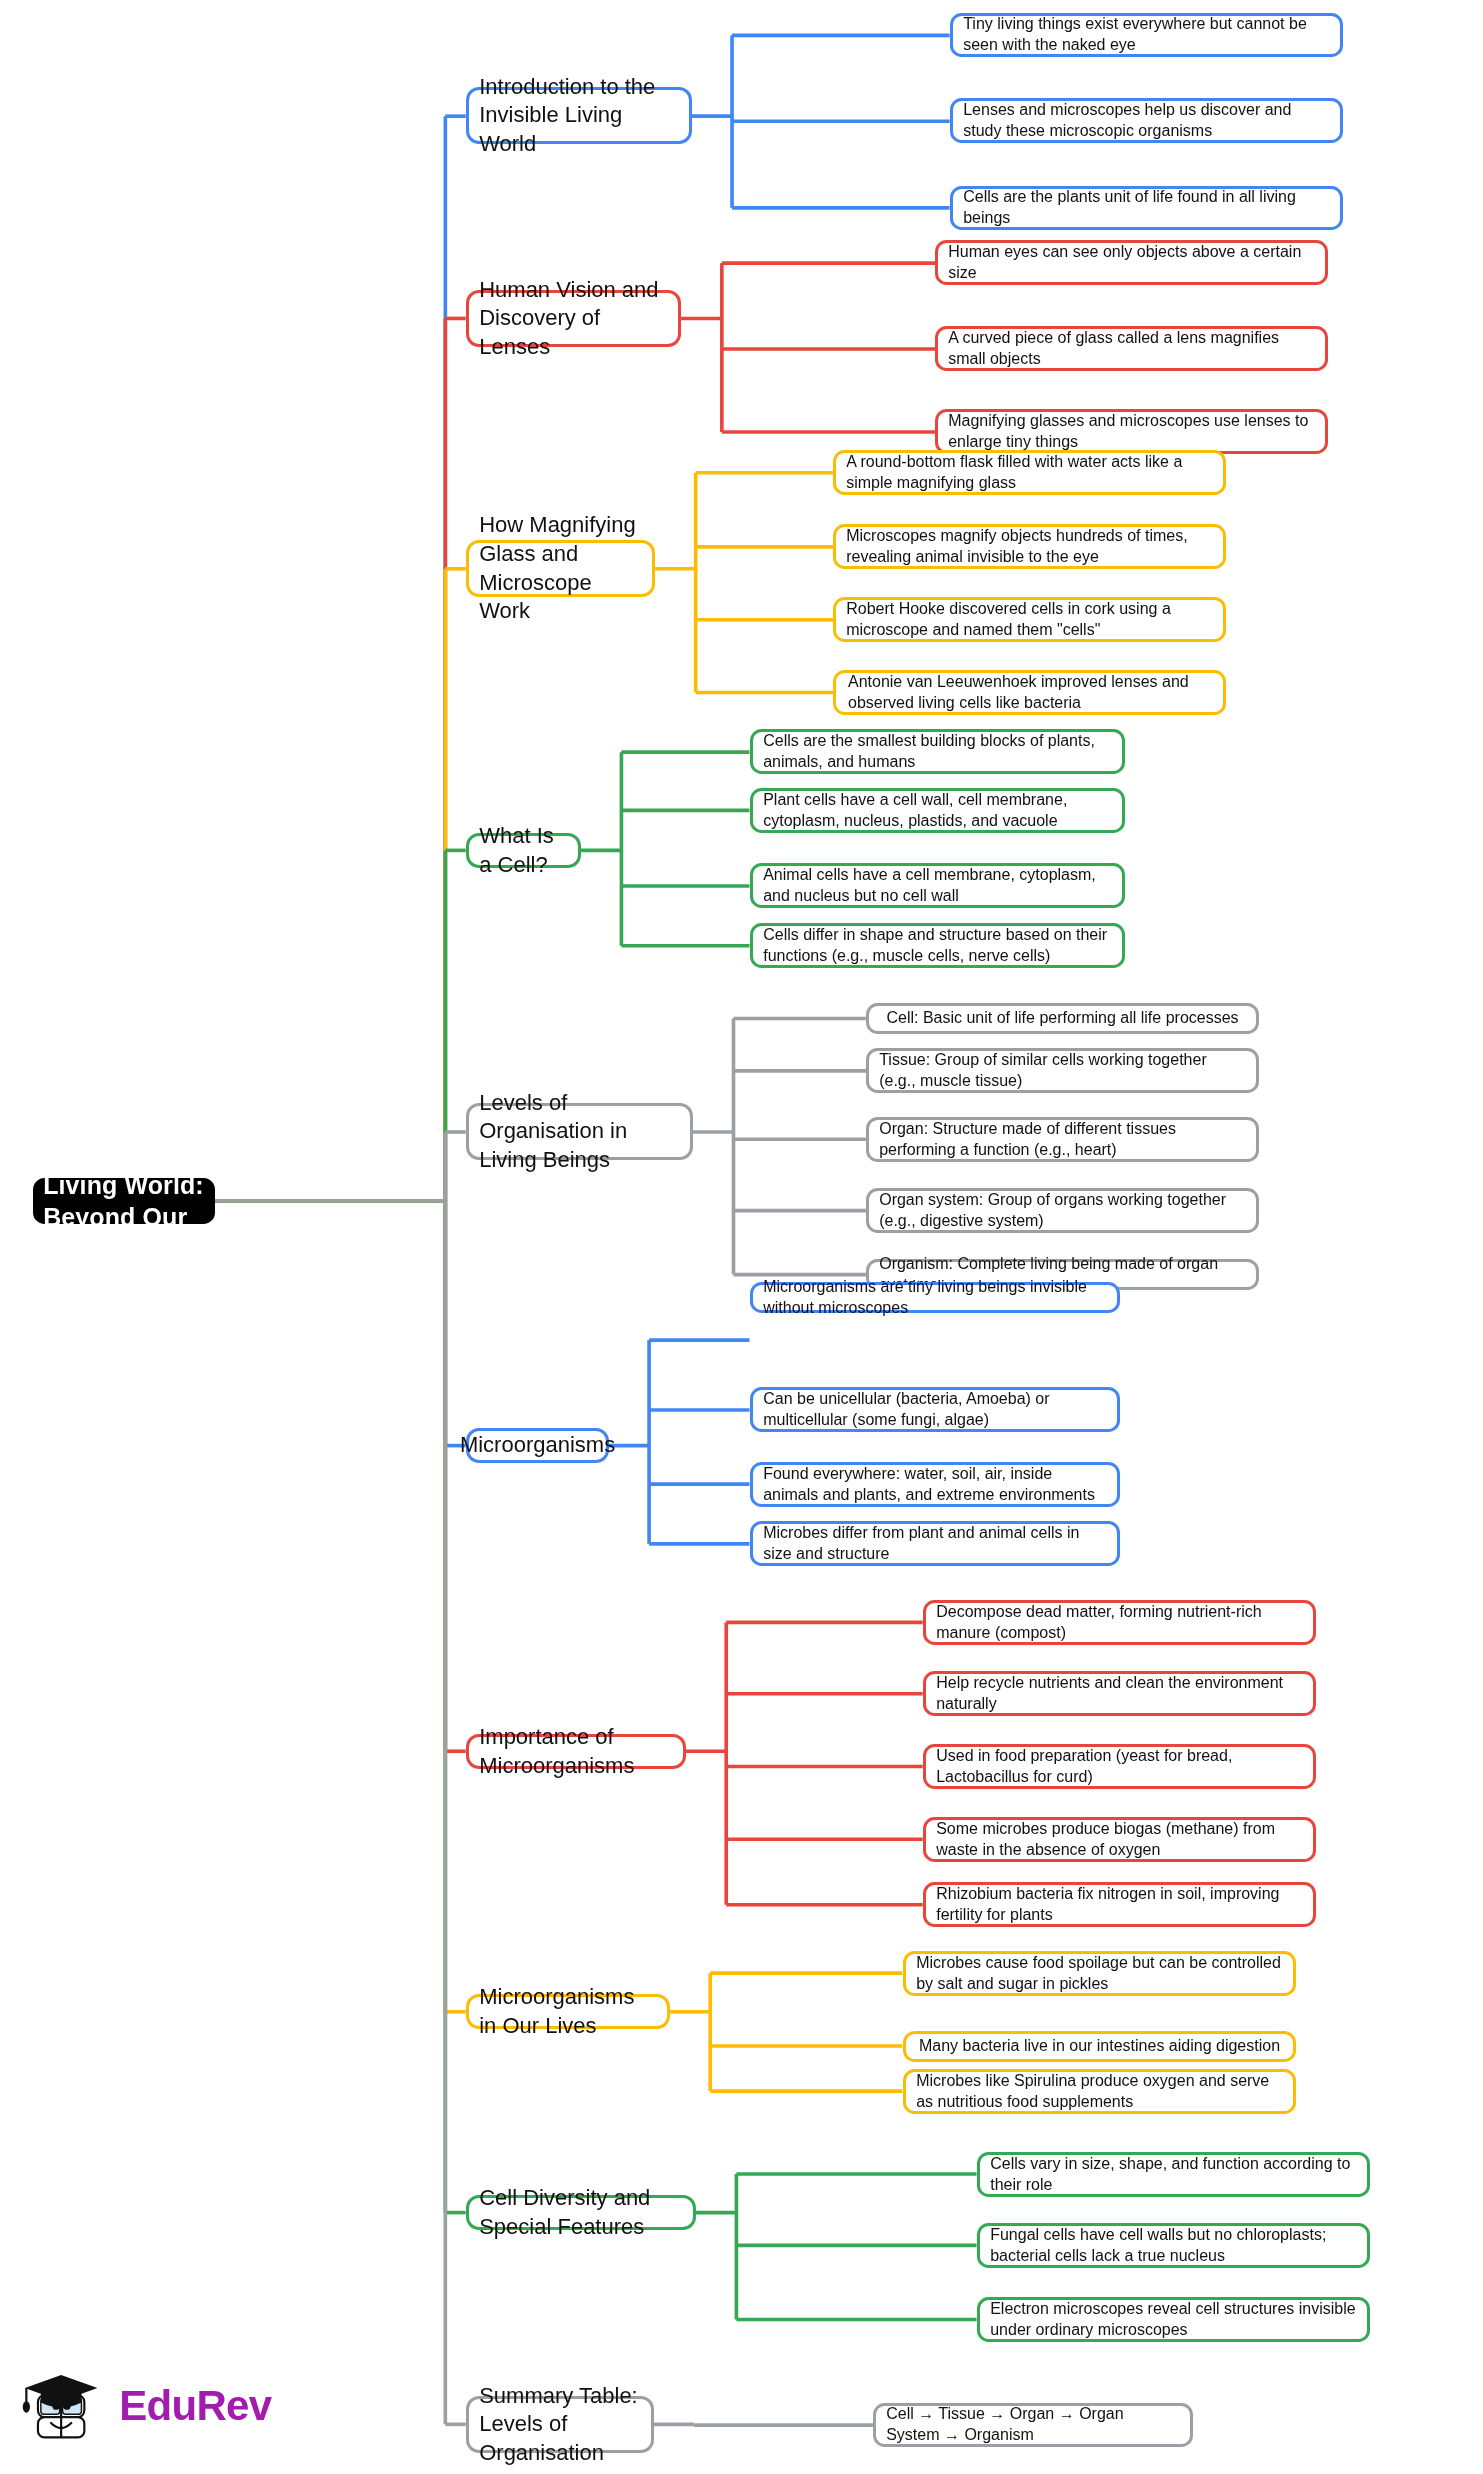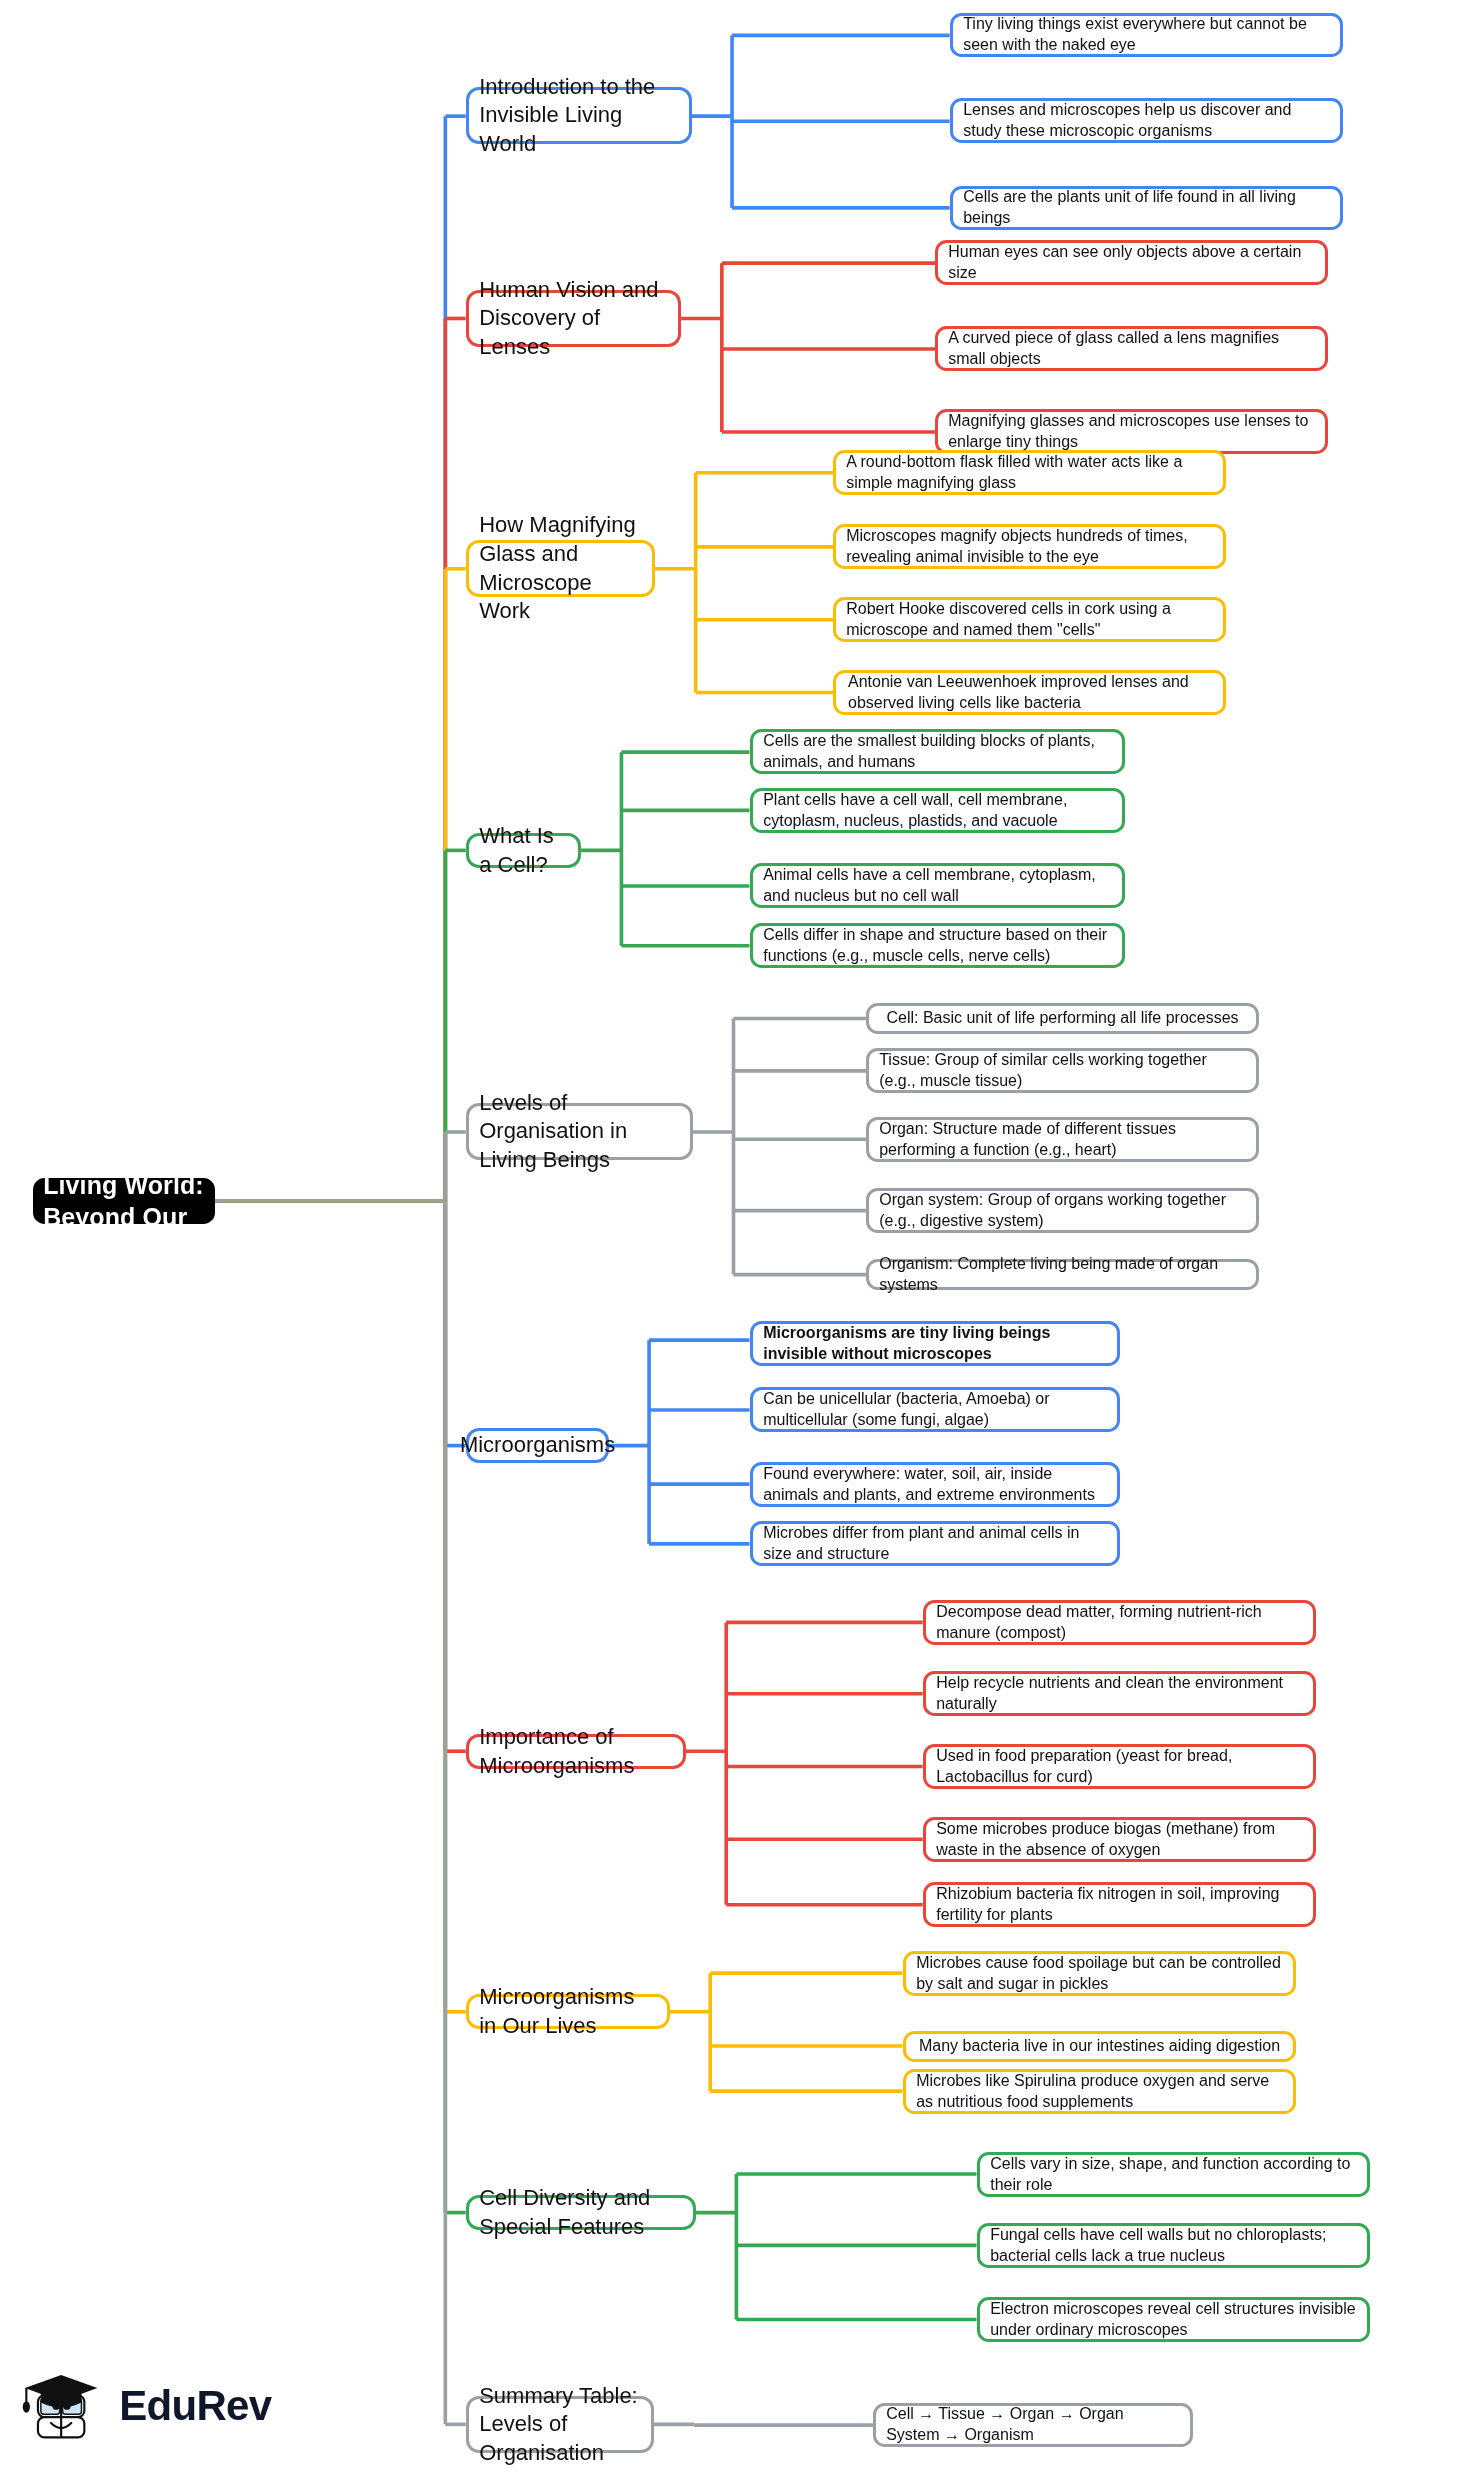--- a/index.html
+++ b/index.html
@@ -87,21 +87,21 @@
   #logo .mark {
     position: relative;
     width: 87px;
     height: 87px;
     flex: 0 0 87px;
   }
   #logo .word {
     font-family: "Liberation Sans", sans-serif;
     font-size: 42px;
     font-weight: bold;
-    color: #0f172a;
+    color: #a21caf;
     letter-spacing: -0.7px;
   }
 </style>
 </head>
 <body>
 
 <div id="stage">
 
   <svg id="wires" viewBox="0 0 2038 3400" xmlns="http://www.w3.org/2000/svg">
       <path d="M 612 159 L 640 159" fill="none" stroke="#4285F4" stroke-width="5" stroke-linecap="butt" stroke-linejoin="miter"></path>
@@ -212,21 +212,21 @@
       <div class="node leaf c-green" style="left: 750px; top: 788px; width: 375px; height: 45px;">Plant cells have a cell wall, cell membrane, cytoplasm, nucleus, plastids, and vacuole</div>
       <div class="node leaf c-green" style="left: 750px; top: 863px; width: 375px; height: 45px;">Animal cells have a cell membrane, cytoplasm, and nucleus but no cell wall</div>
       <div class="node leaf c-green" style="left: 750px; top: 923px; width: 375px; height: 45px;">Cells differ in shape and structure based on their functions (e.g., muscle cells, nerve cells)</div>
       <div class="node branch c-gray" style="left: 466px; top: 1103px; width: 227px; height: 57px;">Levels of Organisation in Living Beings</div>
       <div class="node leaf c-gray" style="left: 866px; top: 1003px; width: 393px; height: 31px;">Cell: Basic unit of life performing all life processes</div>
       <div class="node leaf c-gray" style="left: 866px; top: 1048px; width: 393px; height: 45px;">Tissue: Group of similar cells working together (e.g., muscle tissue)</div>
       <div class="node leaf c-gray" style="left: 866px; top: 1117px; width: 393px; height: 45px;">Organ: Structure made of different tissues performing a function (e.g., heart)</div>
       <div class="node leaf c-gray" style="left: 866px; top: 1188px; width: 393px; height: 45px;">Organ system: Group of organs working together (e.g., digestive system)</div>
       <div class="node leaf c-gray" style="left: 866px; top: 1259px; width: 393px; height: 31px;">Organism: Complete living being made of organ systems</div>
       <div class="node branch c-blue" style="left: 466px; top: 1428px; width: 143px; height: 35px;">Microorganisms</div>
-      <div class="node leaf c-blue" style="left: 750px; top: 1321px; width: 370px; height: 45px; font-weight: bold;">Microorganisms are tiny living beings invisible without microscopes</div>
+      <div class="node leaf c-blue" style="left: 750px; top: 1282px; width: 370px; height: 31px;">Microorganisms are tiny living beings invisible without microscopes</div>
       <div class="node leaf c-blue" style="left: 750px; top: 1387px; width: 370px; height: 45px;">Can be unicellular (bacteria, Amoeba) or multicellular (some fungi, algae)</div>
       <div class="node leaf c-blue" style="left: 750px; top: 1462px; width: 370px; height: 45px;">Found everywhere: water, soil, air, inside animals and plants, and extreme environments</div>
       <div class="node leaf c-blue" style="left: 750px; top: 1521px; width: 370px; height: 45px;">Microbes differ from plant and animal cells in size and structure</div>
       <div class="node branch c-red" style="left: 466px; top: 1734px; width: 220px; height: 35px;">Importance of Microorganisms</div>
       <div class="node leaf c-red" style="left: 923px; top: 1600px; width: 393px; height: 45px;">Decompose dead matter, forming nutrient-rich manure (compost)</div>
       <div class="node leaf c-red" style="left: 923px; top: 1671px; width: 393px; height: 45px;">Help recycle nutrients and clean the environment naturally</div>
       <div class="node leaf c-red" style="left: 923px; top: 1744px; width: 393px; height: 45px;">Used in food preparation (yeast for bread, Lactobacillus for curd)</div>
       <div class="node leaf c-red" style="left: 923px; top: 1817px; width: 393px; height: 45px;">Some microbes produce biogas (methane) from waste in the absence of oxygen</div>
       <div class="node leaf c-red" style="left: 923px; top: 1882px; width: 393px; height: 45px;">Rhizobium bacteria fix nitrogen in soil, improving fertility for plants</div>
       <div class="node branch c-yellow" style="left: 466px; top: 1994px; width: 204px; height: 35px;">Microorganisms in Our Lives</div>

